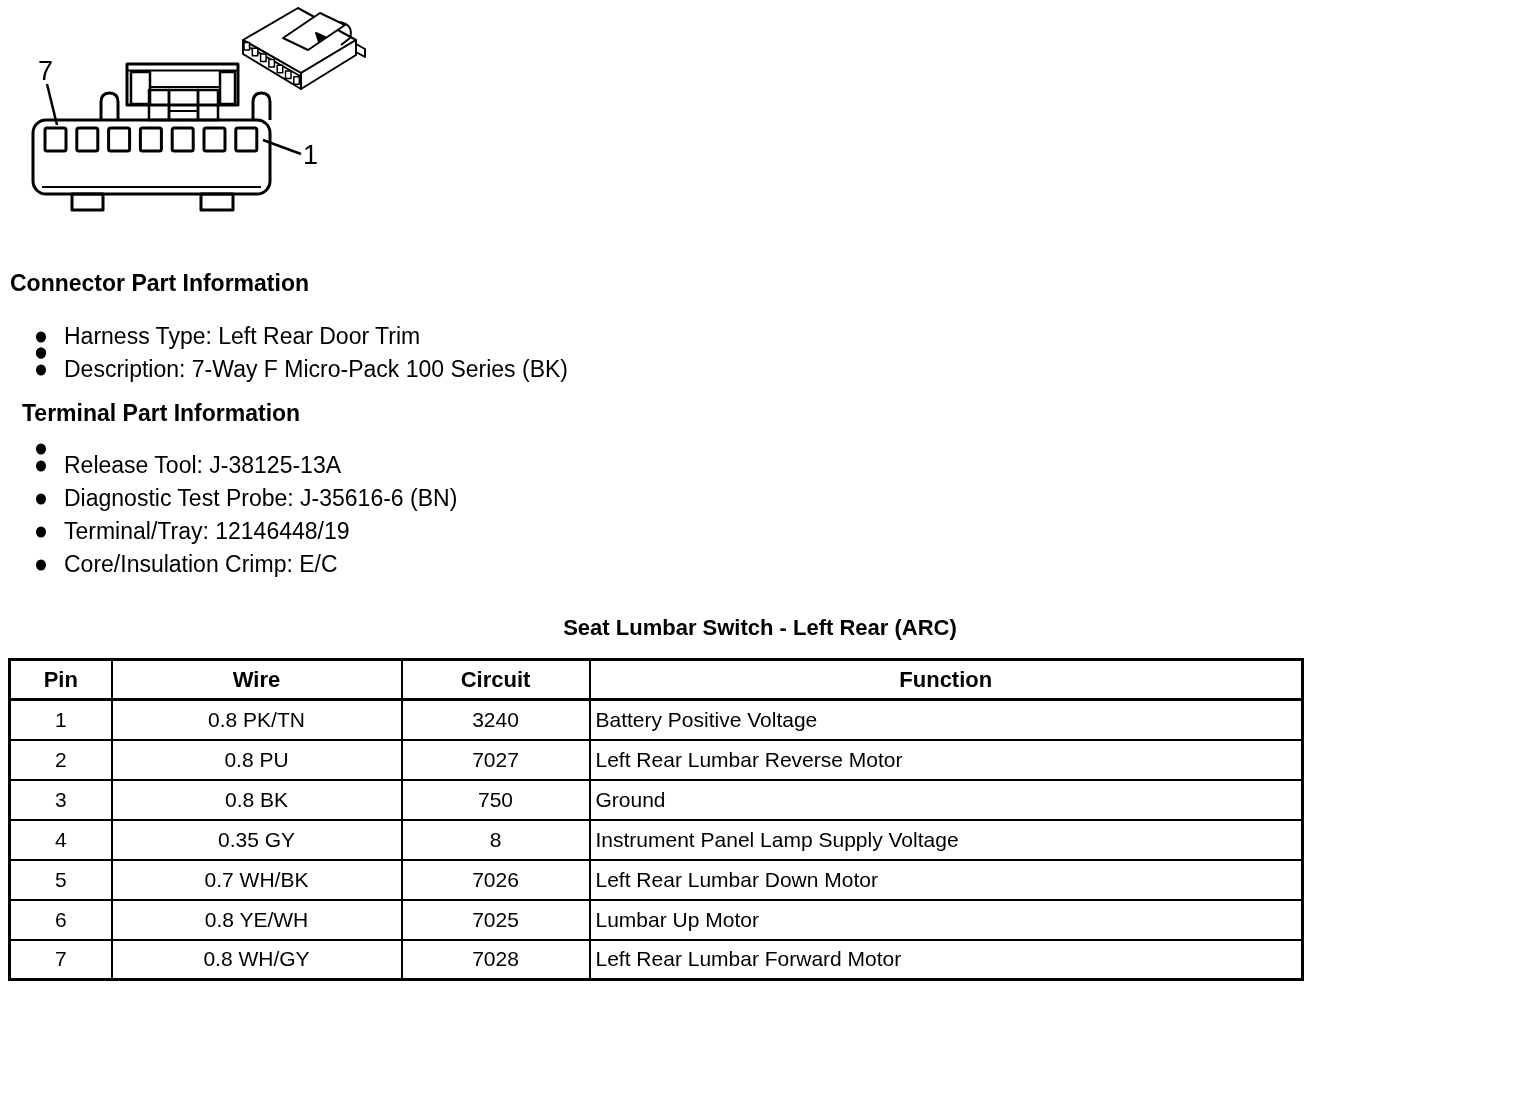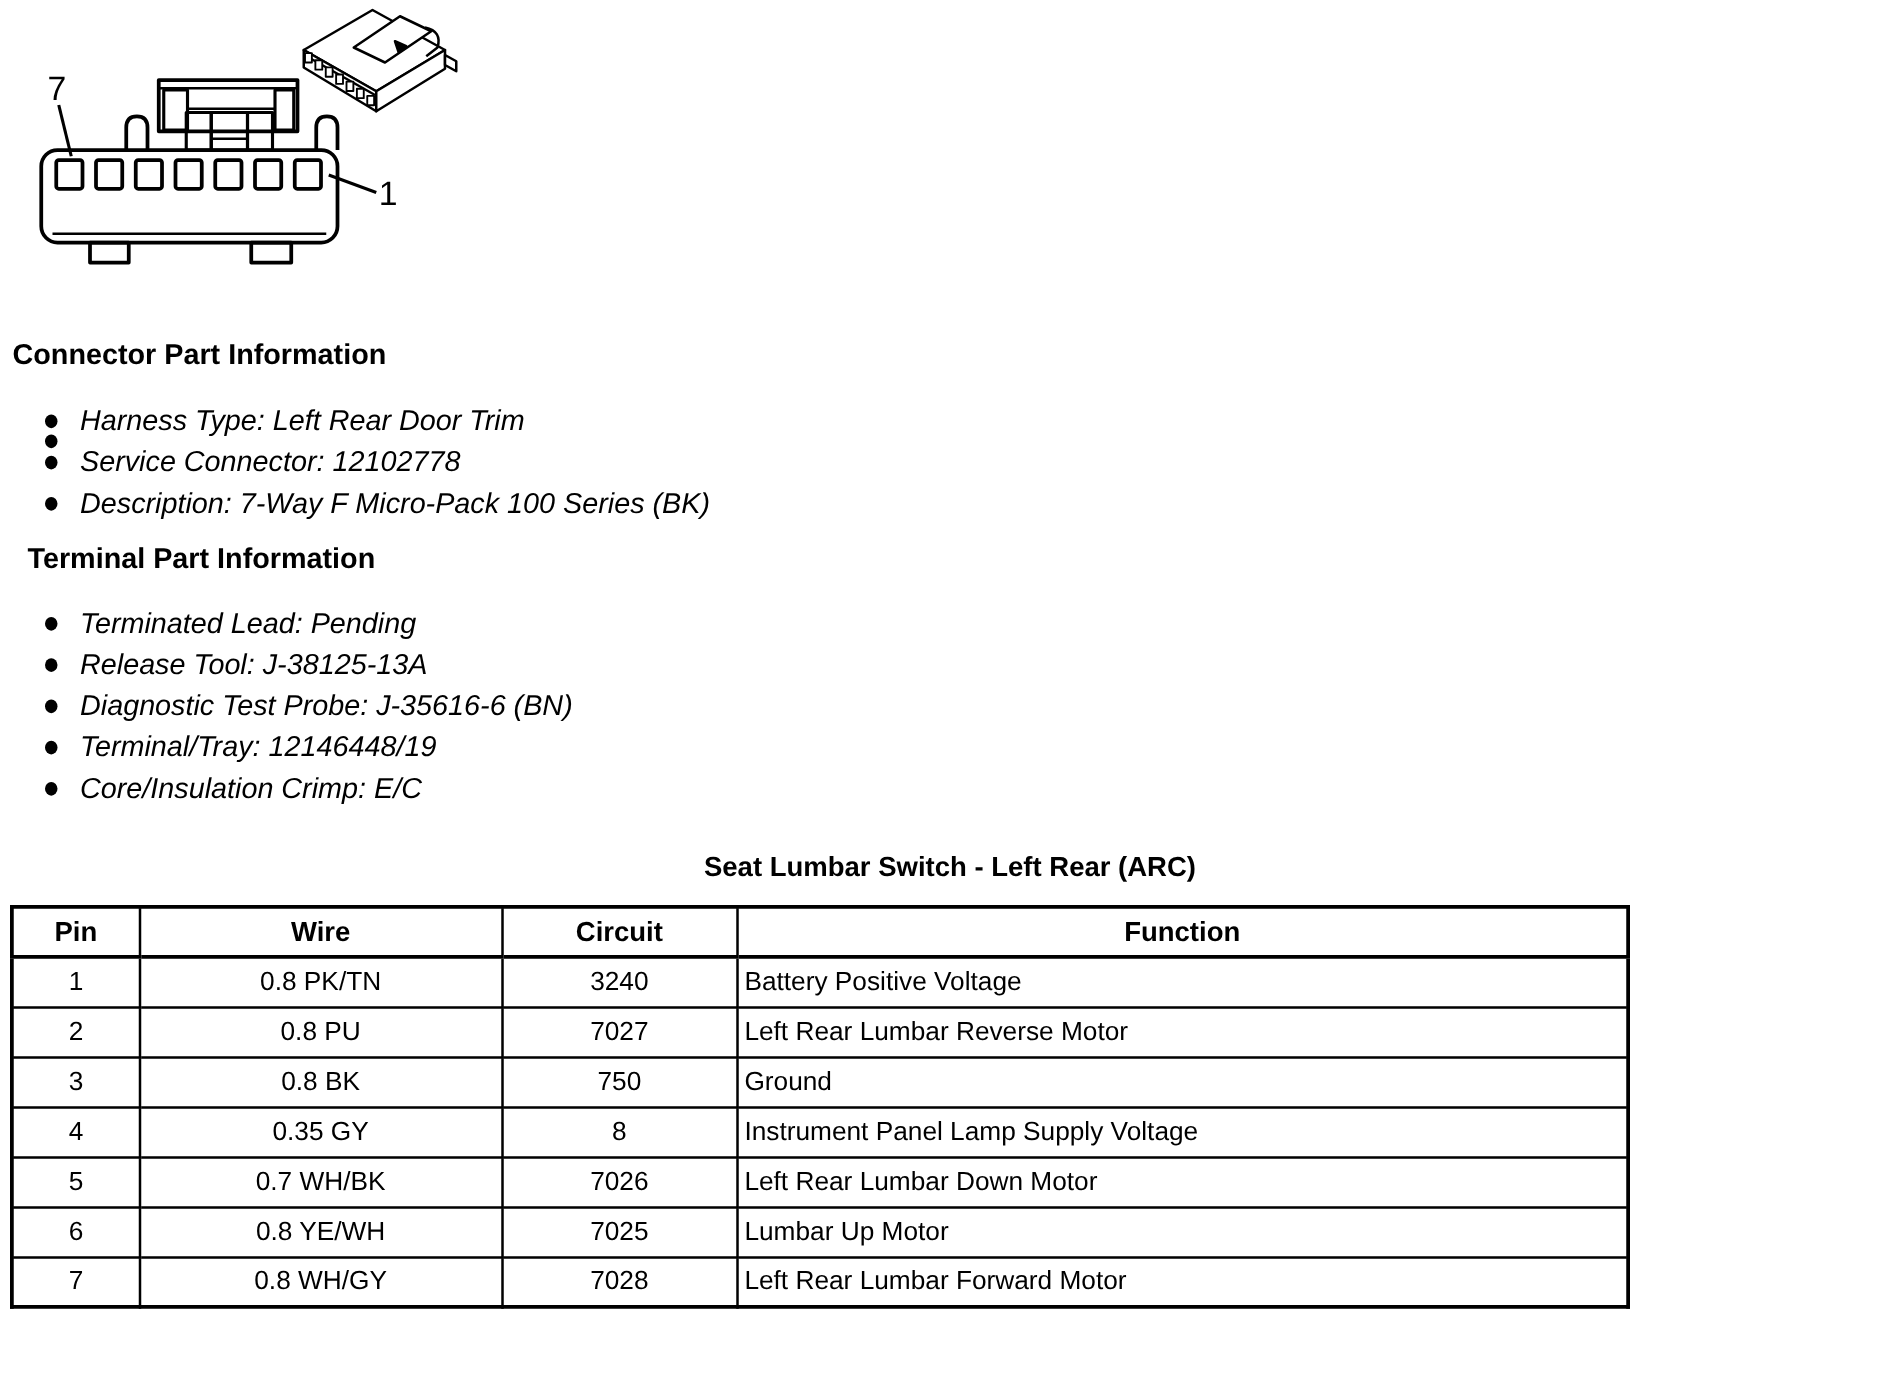--- a/index.html
+++ b/index.html
@@ -33,21 +33,20 @@
     margin: 24px 0 0 10px;
     padding: 0;
   }
   #terminal-list { margin-top: 23px; }
   ul.bullet-list li {
     position: relative;
     padding-left: 54px;
     line-height: 33px;
     font-size: 23px;
     white-space: nowrap;
-    font-style: italic;
   }
   ul.bullet-list .bullet {
     position: absolute;
     left: 26px; top: 50%;
     transform: translateY(-50%);
     width: 10px; height: 11px;
     background: #000;
     border-radius: 50%;
   }
 
@@ -160,27 +159,27 @@
           <rect x="293.8" y="76.7" width="5.5" height="7.5" stroke-width="1.5"></rect>
         </g>
     </g>
   </svg>
 </div>
 
 <h2 class="section-heading" id="connector-heading">Connector Part Information</h2>
 <ul class="bullet-list" id="connector-list">
     <li><span class="bullet"></span><span>Harness Type: Left Rear Door Trim</span></li>
     <li><span class="bullet"></span></li>
-    <li><span class="bullet"></span><span>Service Connector: 12102778</span></li>
+    <li><span class="bullet"></span></li>
     <li><span class="bullet"></span><span>Description: 7-Way F Micro-Pack 100 Series (BK)</span></li>
   </ul>
 
 <h2 class="section-heading" id="terminal-heading">Terminal Part Information</h2>
 <ul class="bullet-list" id="terminal-list">
-    <li><span class="bullet"></span><span>Terminated Lead: Pending</span></li>
+    <li><span class="bullet"></span></li>
     <li><span class="bullet"></span><span>Release Tool: J-38125-13A</span></li>
     <li><span class="bullet"></span><span>Diagnostic Test Probe: J-35616-6 (BN)</span></li>
     <li><span class="bullet"></span><span>Terminal/Tray: 12146448/19</span></li>
     <li><span class="bullet"></span><span>Core/Insulation Crimp: E/C</span></li>
   </ul>
 
 <div class="table-title">Seat Lumbar Switch - Left Rear (ARC)</div>
 
 <table class="pinout">
   <colgroup>

